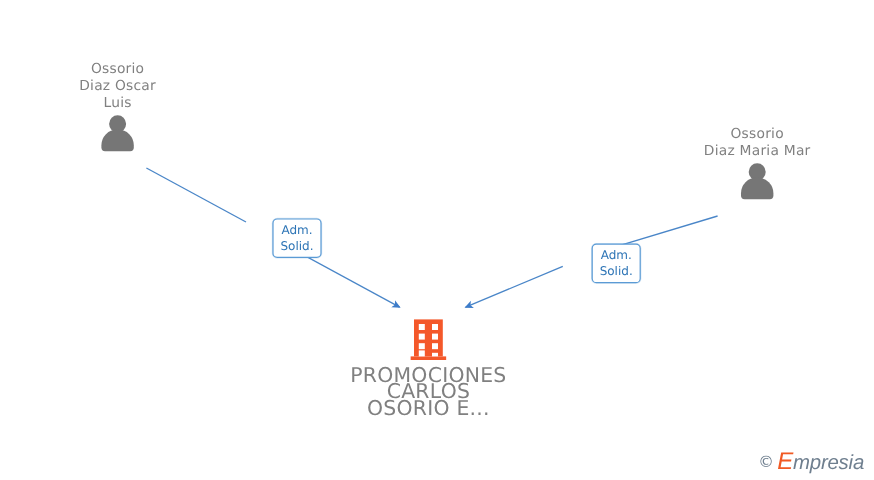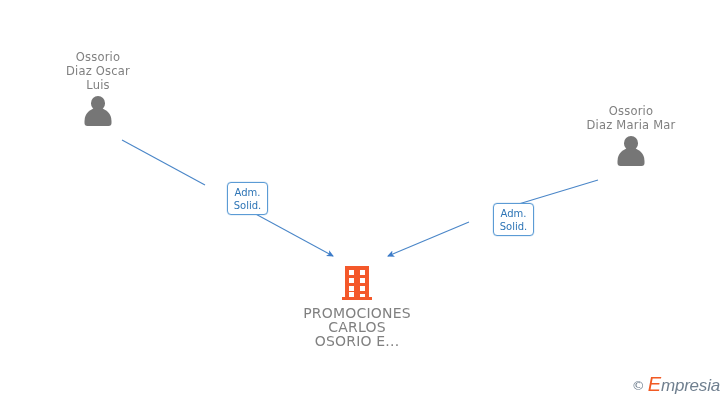--- a/index.html
+++ b/index.html
@@ -39,21 +39,21 @@
   }
   .node-label {
     color: #808080;
     font-size: 11.5px;
     line-height: 14px;
     text-align: center;
     white-space: pre-line;
     letter-spacing: 0.2px;
   }
   .node-label.company-label {
-    font-size: 14px;
+    font-size: 17px;
     line-height: 14px;
   }
 
   .person-icon {
     width: 34px;
     height: 30px;
     position: relative;
     margin-top: 4px;
   }
   .person-icon .head {

